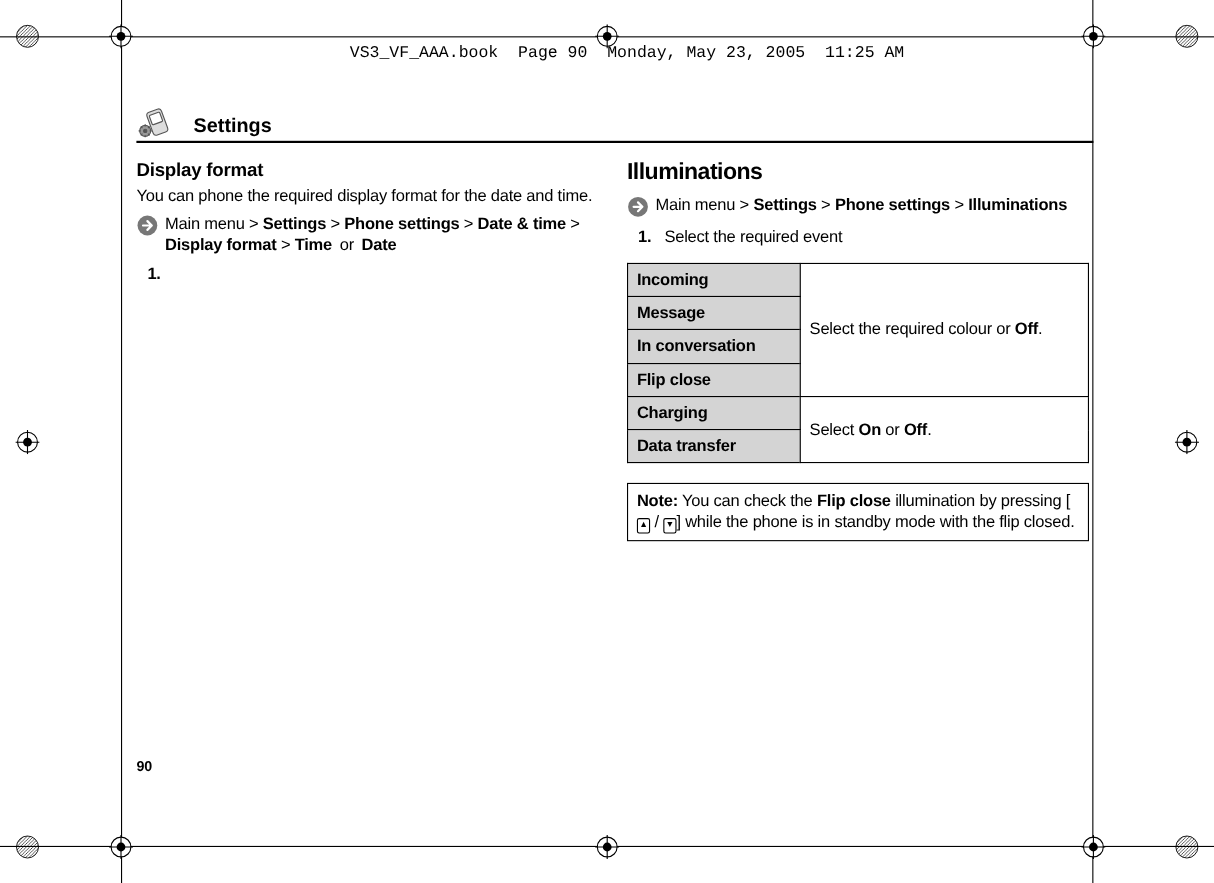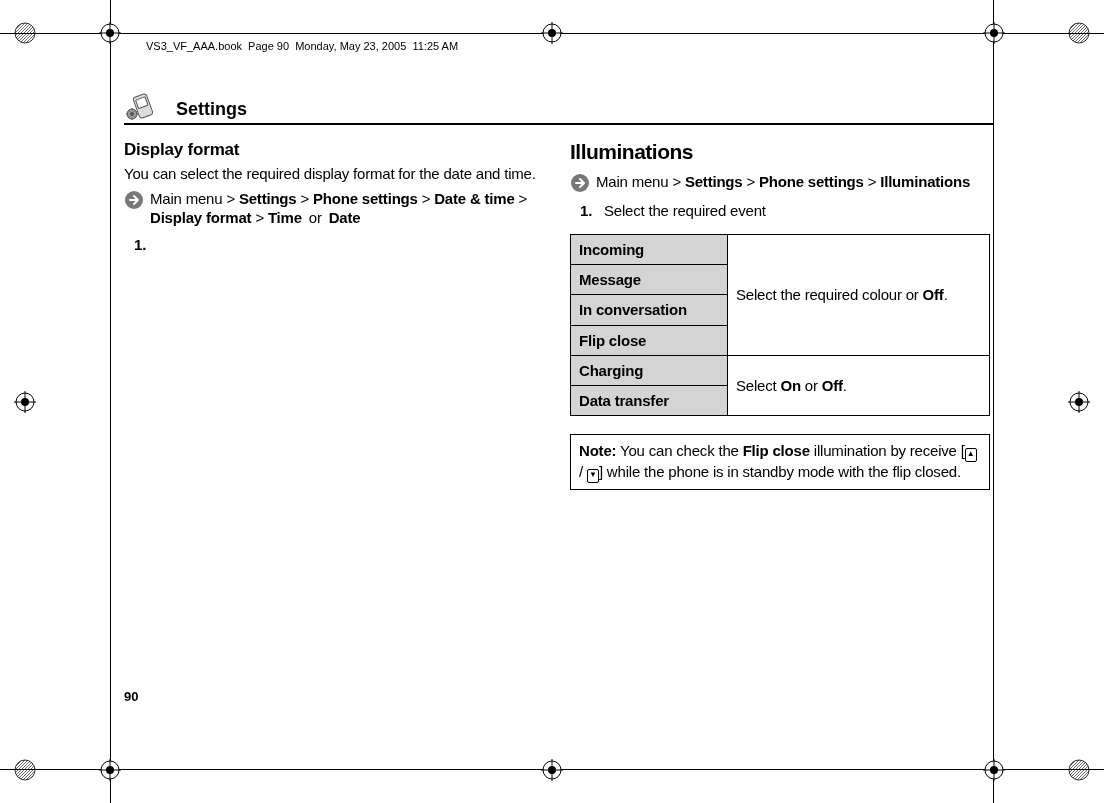--- a/index.html
+++ b/index.html
@@ -34,24 +34,25 @@
 
   
   .page {
     position: absolute;
     left: 108px;
     top: 20px;
     width: 886px;
     height: 760px;
   }
   .header-info {
-    font-family: Liberation Sans, sans-serif;
-    font-size: 11px;
+    font-family: Liberation Mono, monospace;
+    font-size: 15px;
     padding: 20px 0 10px 38px;
     white-space: pre;
+    text-align: center;
   }
   .content {
     padding: 30px 0 0 16px;
   }
   .title-row {
     display: flex;
     align-items: flex-end;
     border-bottom: 2px solid #000;
     padding-bottom: 3px;
     margin-bottom: 14px;
@@ -249,21 +250,21 @@
           <path d="M8 16 v2 M8 26 v2 M2 22 h2 M12 22 h2 M4 18 l1.5 1.5 M12 26 l-1.5-1.5 M4 26 l1.5-1.5 M12 18 l-1.5 1.5" stroke="#555"></path>
         </g>
       </svg>
       <span class="section-title">Settings</span>
     </div>
 
     <div class="columns">
 
       <div class="col font-cond">
         <h3>Display format</h3>
-        <p>You can select the required display format for the date and time.</p>
+        <p>You can phone the required display format for the date and time.</p>
         <div class="nav-line">
           <svg class="nav-arrow" viewBox="0 0 20 20">
             <circle cx="10" cy="10" r="9" fill="#777"></circle>
             <path d="M6 10 h6 M10 6 l4 4 -4 4" stroke="#fff" stroke-width="2" fill="none" stroke-linecap="round" stroke-linejoin="round"></path>
           </svg>
           <div class="nav-text">
             <span>Main menu</span>
             <span class="gt"> &gt; </span><b>Settings</b>
             <span class="gt"> &gt; </span><b>Phone settings</b>
             <span class="gt"> &gt; </span><b>Date &amp; time</b>
@@ -324,20 +325,20 @@
               <span>Select </span><b>On</b><span> or </span><b>Off</b><span>.</span>
             </td>
           </tr>
           <tr>
                 <td class="hdr">Data transfer</td>
               </tr>
         </tbody>
           </table>
 
         <div class="note-box">
-          <b>Note:</b><span>  You can check the </span><b>Flip close</b><span> illumination by receive [</span><span class="key-icon">▲</span><span> / </span><span class="key-icon">▼</span><span>] while the phone is in standby mode with the flip closed.</span>
+          <b>Note:</b><span>  You can check the </span><b>Flip close</b><span> illumination by pressing [</span><span class="key-icon">▲</span><span> / </span><span class="key-icon">▼</span><span>] while the phone is in standby mode with the flip closed.</span>
         </div>
       </div>
     </div>
   </div>
 
   <div class="page-num">90</div>
 </div>
 
 </body></html>

